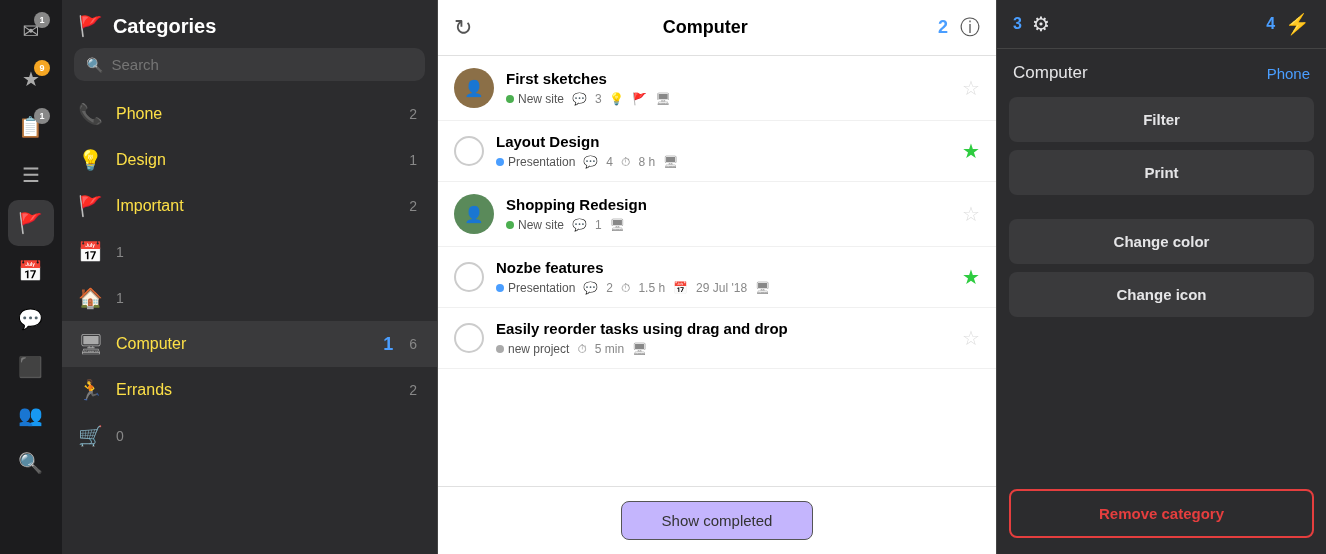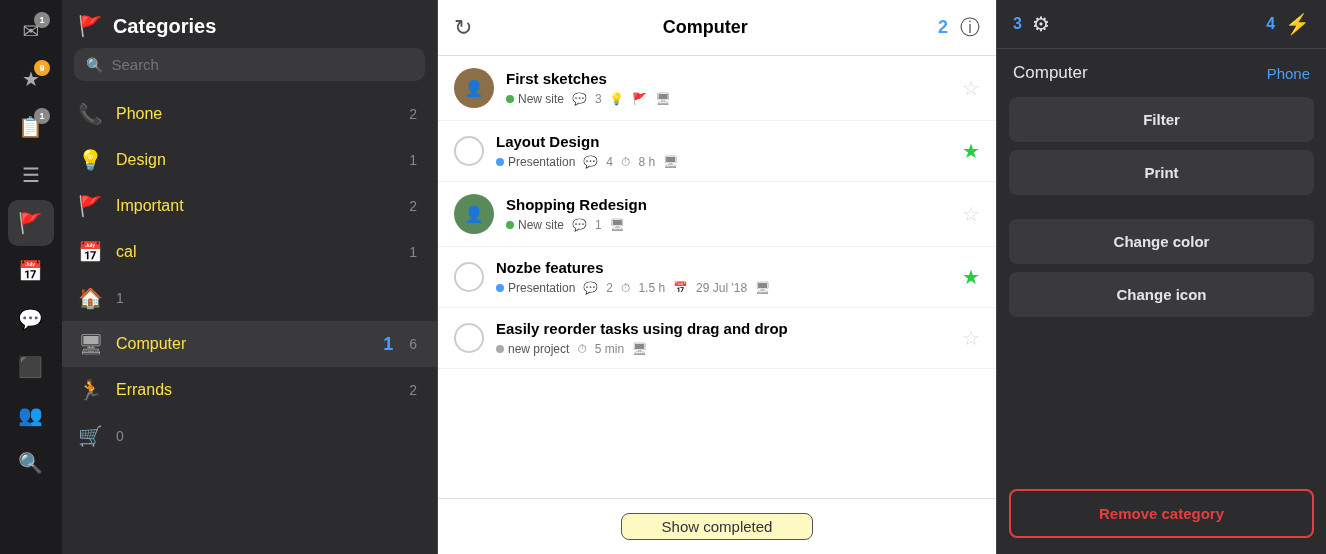--- a/index.html
+++ b/index.html
@@ -167,23 +167,23 @@
 
     .show-completed-bar {
       background: #fff;
       padding: 14px;
       display: flex;
       justify-content: center;
       border-top: 1px solid #e0e0e0;
     }
     .show-completed-btn {
       border: 1.5px solid #555;
-      background: #fef9c3;
+      background: #c4b5fd;
       border-radius: 8px;
-      padding: 4px 40px;
+      padding: 10px 40px;
       font-size: 15px;
       font-weight: 500;
       color: #333;
       cursor: pointer;
     }
 
     
     .right-panel {
       width: 330px;
       background: #2c2c2e;
@@ -293,21 +293,20 @@
       <span class="cat-label">Design</span>
       <span class="cat-badge">1</span>
     </div>
     <div class="category-item">
       <span class="cat-icon" style="color:#e53e3e;">🚩</span>
       <span class="cat-label">Important</span>
       <span class="cat-badge">2</span>
     </div>
     <div class="category-item">
       <span class="cat-icon" style="color:#aaa;">📅</span>
-      <span class="cat-label">cal</span>
       <span class="cat-badge">1</span>
     </div>
     <div class="category-item">
       <span class="cat-icon" style="color:#4a9eff;">🏠</span>
       <span class="cat-badge">1</span>
     </div>
     <div class="category-item active">
       <span class="cat-icon" style="color:#aaa;">🖥</span>
       <span class="cat-label">Computer</span>
       <span class="cat-badge blue">1</span>

